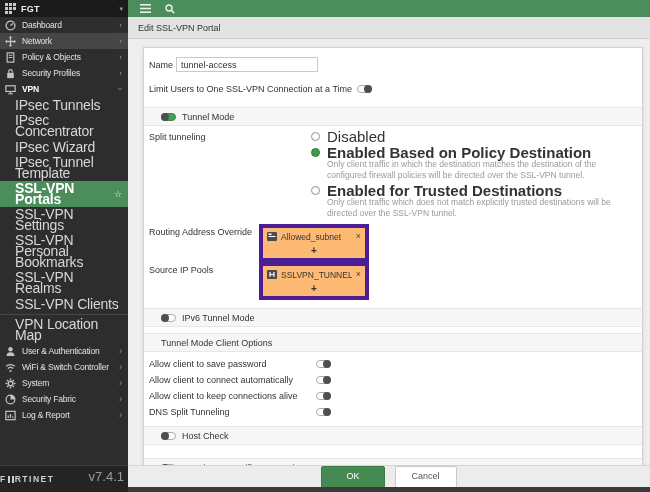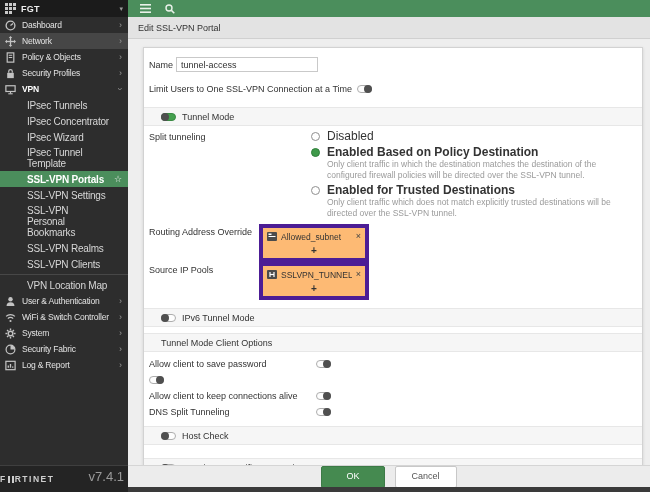--- a/index.html
+++ b/index.html
@@ -18,21 +18,21 @@
   .shell{flex:1;display:flex;min-height:0}
   .sidebar{width:128px;background:#2d2d2d;color:#ddd;flex:none;position:relative;overflow:hidden}
   .s-item{height:16px;display:flex;align-items:center;padding:0 5px;position:relative;cursor:pointer}
   .s-item.hl{background:#464646}
   .s-ic{width:11px;height:11px;flex:none;color:#c3c3c3;display:flex;align-items:center;justify-content:center}
   .s-lb{font-size:8.5px;letter-spacing:-.2px;margin-left:6px;white-space:nowrap;color:#e3e3e3}
   .s-item.b .s-lb{font-weight:bold;color:#fff}
   .s-ch{position:absolute;right:6px;color:#9c9c9c;font-size:9px;line-height:16px}
   .s-ch.down{display:inline-block;transform:rotate(90deg);right:7px}
   .s-sub{min-height:16px;display:flex;align-items:center;padding:2px 5px 2px 15px;position:relative;cursor:pointer}
-  .s-sub .s-lb{margin-left:12px;white-space:normal;line-height:11px;font-size:10px;color:#d7d7d7}
+  .s-sub .s-lb{margin-left:0;white-space:normal;line-height:11px;font-size:14px;color:#d7d7d7}
   .s-sub.sel{background:#4b8e5c}
   .s-sub.sel .s-lb{color:#fff;font-weight:bold}
   .s-star{position:absolute;right:6px;color:#f0f0f0;font-size:9px}
   .s-div{height:1px;background:#474747;margin:2px 0}
   .s-footer{position:absolute;bottom:0;left:0;right:0;height:27px;border-top:1px solid #3f3f3f;background:#242424;display:flex;align-items:center;}
   .brand{color:#cfcfcf;font-size:8.5px;font-weight:bold;letter-spacing:1.5px}
   .gate{display:inline-block;width:6px;height:7px;border-left:2px solid #cfcfcf;border-right:2px solid #cfcfcf;margin:0 1px;vertical-align:-1px}
   .ver{position:absolute;right:4px;bottom:8px;color:#9a9a9a;font-size:13px}
 
   
@@ -56,21 +56,21 @@
   .tg.kr::after{right:-1px}
   .tg.on{background:#44a04e;border-color:#3a8a43}
 
   
   .split-row{display:flex;margin-top:5px}
   .split-row .rlabel{width:162px;padding-top:1px}
   .radios{display:flex;flex-direction:column;gap:5px;max-width:322px}
   .ropt{display:flex;gap:7px}
   .rd{width:9px;height:9px;border-radius:50%;border:1px solid #8f8f8f;background:#fff;flex:none;margin-top:1px;cursor:pointer}
   .rd.selected{background:#3f9a4a;border-color:#2f7f3a}
-  .rlab{font-size:12px;color:#333;line-height:11px}
+  .rlab{font-size:15px;color:#333;line-height:11px}
   .ropt.bold .rlab{font-weight:bold}
   .rdesc{font-size:8.5px;color:#9a9a9a;line-height:10.5px;margin-top:1px}
 
   
   .obj-row{display:flex;align-items:flex-start;margin-top:6px}
   .obj-row .rlabel{width:110px;line-height:17px}
   .obj-row.tight{margin-top:0}
   .objbox{width:110px;border:4px solid #4c1d95;background:#fdba74}
   .obj-entry{height:17px;display:flex;align-items:center;gap:4px;padding:0 4px}
   .obj-name{font-size:8.5px;color:#333;white-space:nowrap;overflow:hidden}
@@ -393,20 +393,21 @@
 
           <div class="strip" style="margin-top:6px">
             <span class="stitle">Tunnel Mode Client Options</span>
           </div>
 
           <div class="copt-row copt-first">
             <span class="rlabel">Allow client to save password</span>
             <span class="tg kr"></span>
           </div>
           <div class="copt-row">
+            <span class="rlabel">Allow client to connect automatically</span>
             <span class="tg kr"></span>
           </div>
           <div class="copt-row">
             <span class="rlabel">Allow client to keep connections alive</span>
             <span class="tg kr"></span>
           </div>
           <div class="copt-row">
             <span class="rlabel">DNS Split Tunneling</span>
             <span class="tg kr"></span>
           </div>

